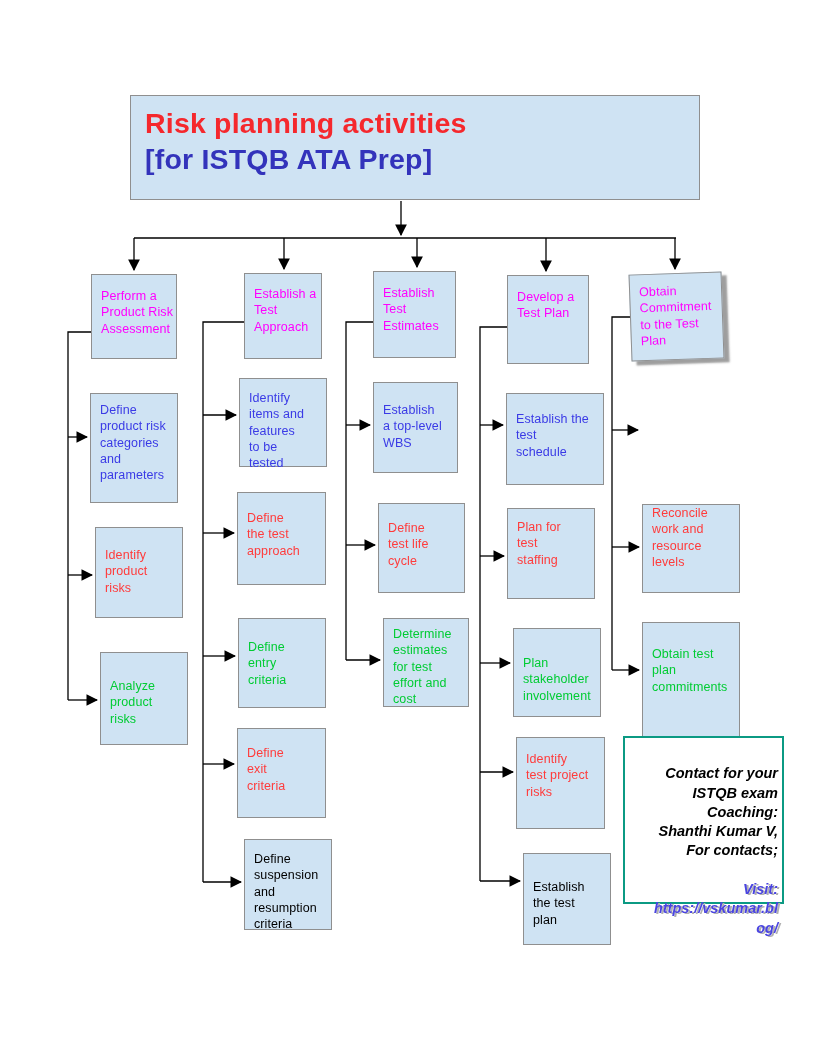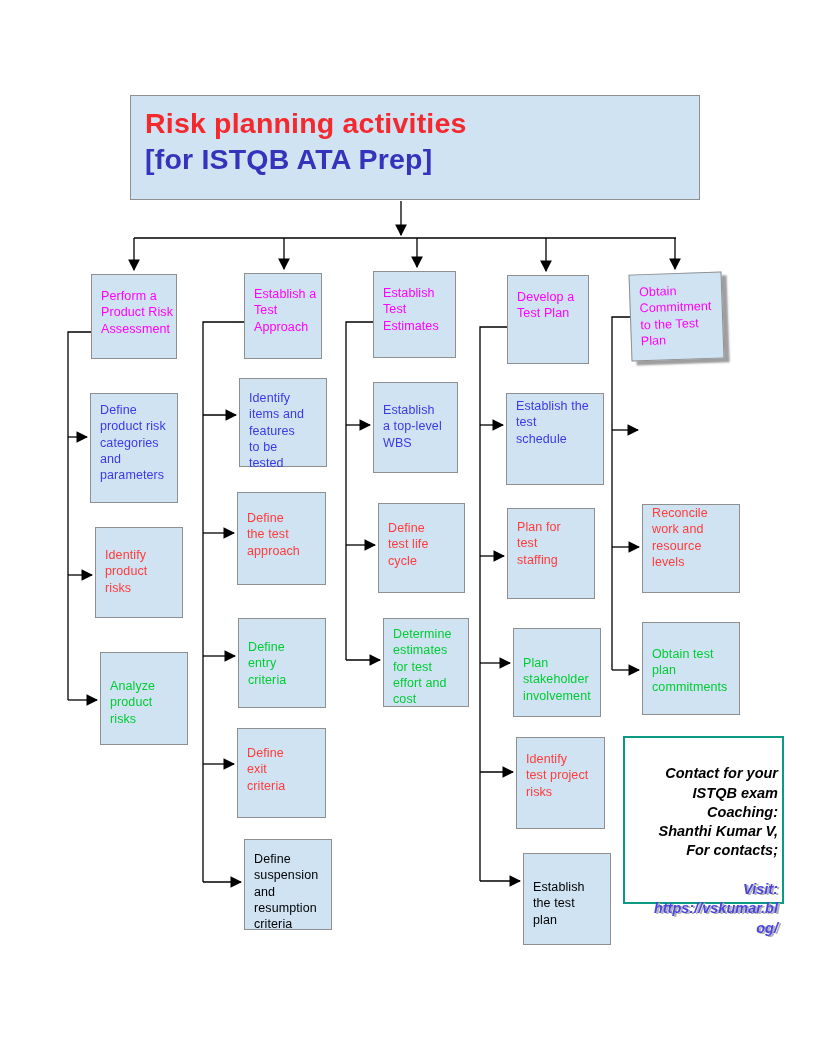--- a/index.html
+++ b/index.html
@@ -160,21 +160,21 @@
 test life
 cycle</div>
   <div class="node" style="left:383px;top:618px;width:86px;height:89px;padding-top:7px;" data-color="green">Determine
 estimates
 for test
 effort and
 cost</div>
 
   <div class="node" style="left:507px;top:275px;width:82px;height:89px;padding-top:13px;" data-color="magenta">Develop a
 Test Plan</div>
-  <div class="node" style="left:506px;top:393px;width:98px;height:92px;padding-top:4px;" data-color="blue">Establish the
+  <div class="node" style="left:506px;top:393px;width:98px;height:92px;padding-top:17px;" data-color="blue">Establish the
 test
 schedule</div>
   <div class="node" style="left:507px;top:508px;width:88px;height:91px;padding-top:10px;" data-color="red">Plan for
 test
 staffing</div>
   <div class="node" style="left:513px;top:628px;width:88px;height:89px;padding-top:26px;" data-color="green">Plan
 stakeholder
 involvement</div>
   <div class="node" style="left:516px;top:737px;width:89px;height:92px;padding-top:13px;" data-color="red">Identify
 test project
@@ -184,21 +184,21 @@
 plan</div>
 
   <div class="node tilted" style="left:630px;top:273px;width:93px;height:87px;padding-top:9px;" data-color="magenta">Obtain
 Commitment
 to the Test
 Plan</div>
   <div class="node" style="left:642px;top:504px;width:98px;height:89px;" data-color="red">Reconcile
 work and
 resource
 levels</div>
-  <div class="node" style="left:642px;top:622px;width:98px;height:93px;padding-top:23px;" data-color="green">Obtain test
+  <div class="node" style="left:642px;top:622px;width:98px;height:116px;padding-top:23px;" data-color="green">Obtain test
 plan
 commitments</div>
 
   <div class="contact-box">
     <div class="contact-text">Contact for your
 ISTQB exam
 Coaching:
 Shanthi Kumar V,
 For contacts;</div>
     <div class="contact-link" title="https://vskumar.blog/">Visit:

